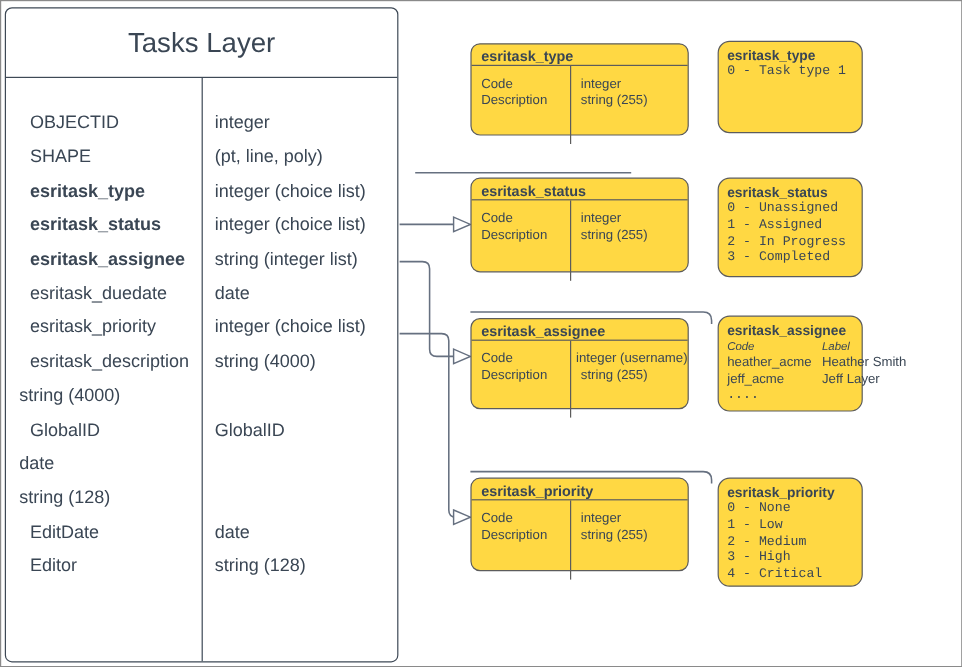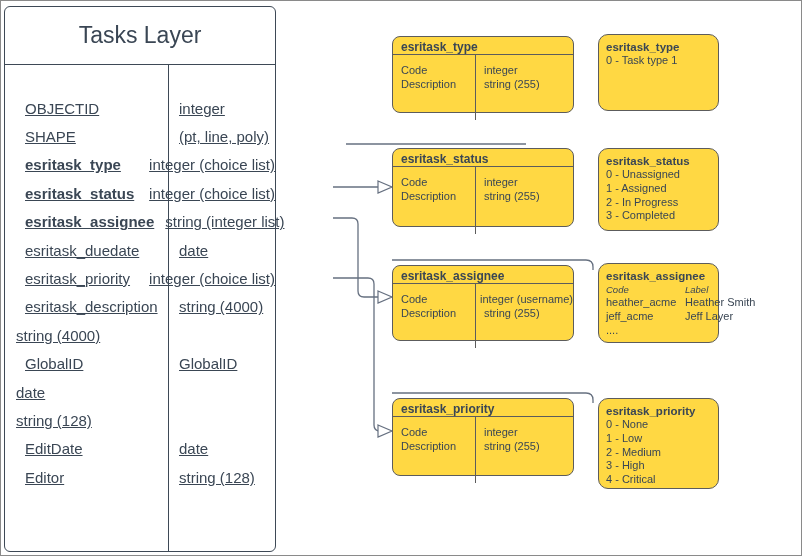--- a/index.html
+++ b/index.html
@@ -1,46 +1,46 @@
 <!DOCTYPE html>
 <html><head>
 <meta charset="utf-8">
 <style>
   html,body{margin:0;padding:0;background:#fff;}
   .canvas{position:relative;width:802px;height:556px;background:#ffffff;
           border:1px solid #8a8a8a;box-sizing:border-box;overflow:hidden;
           font-family:"Liberation Sans", sans-serif;color:#3a4654;}
   
-  .main-table{position:absolute;left:3px;top:5px;width:272px;height:546px;
+  .main-table{position:absolute;left:3px;top:5px;width:328px;height:546px;
               border:1.4px solid #3e4956;border-radius:6px;background:#fff;box-sizing:border-box;}
   .main-title{position:absolute;top:0;left:0;right:0;height:57px;display:flex;
               align-items:center;justify-content:center;font-size:23px;
               border-bottom:1.2px solid #3e4956;}
   .main-body{position:absolute;top:58px;bottom:0;left:0;right:0;padding-top:29px;box-sizing:border-box;}
   .col-divider{position:absolute;left:163px;top:58px;bottom:0;width:1.2px;background:#3e4956;}
-  .f-row{display:flex;height:28.4px;align-items:center;font-size:15px;text-decoration:underline;}
+  .f-row{display:flex;height:28.4px;align-items:flex-start;font-size:15px;}
   .f-name{width:163px;padding-left:20px;box-sizing:border-box;white-space:nowrap;}
   .f-type{padding-left:11px;white-space:nowrap;}
   .bold .f-name{font-weight:700;}
   
   .dtable{position:absolute;left:391px;width:182px;background:#ffd843;
           border:1.4px solid #5c5c5c;border-radius:8px;box-sizing:border-box;}
   .dt-header{height:18px;border-bottom:1.2px solid #5c5c5c;font-size:12px;font-weight:700;
              padding:3px 0 0 8px;box-sizing:border-box;white-space:nowrap;}
   .dt-body{position:relative;padding-top:9px;font-size:11px;line-height:13.5px;}
   .dt-vline{position:absolute;left:82px;top:0;bottom:0;width:1.1px;background:#5c5c5c;}
   .dt-row{display:flex;}
   .dt-c1{width:82px;padding-left:8px;box-sizing:border-box;white-space:nowrap;}
   .dt-c2{padding-left:9px;white-space:nowrap;}
   
   .dvalues{position:absolute;left:597px;width:121px;background:#ffd843;
            border:1.4px solid #5c5c5c;border-radius:10px;box-sizing:border-box;
            padding:5px 6px 0 7px;font-size:11px;line-height:13.8px;}
   .dv-title{font-weight:700;font-size:11.5px;line-height:14px;white-space:nowrap;}
-  .dv-item{white-space:nowrap;}
+  .dv-item{white-space:nowrap;font-family:Liberation Mono, monospace;}
   .dv-grid{display:grid;grid-template-columns:79px auto;}
   .dv-colhead{font-style:italic;font-size:9.5px;line-height:13px;}
   .dv-cell{white-space:nowrap;}
   
   .wires{position:absolute;left:0;top:0;pointer-events:none;}
   .wire{fill:none;stroke:#667080;stroke-width:1.3px;}
   .ahead{fill:#ffffff;stroke:#667080;stroke-width:1.2px;}
 </style>
 </head>
 <body>

